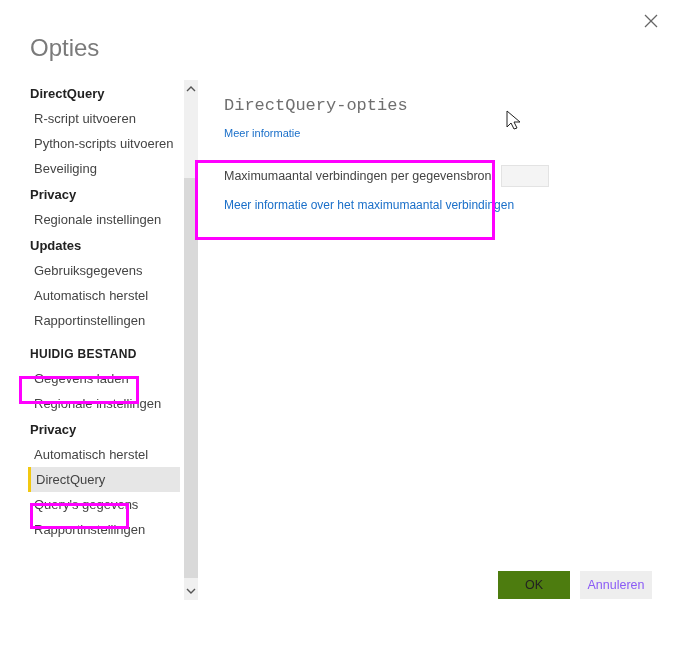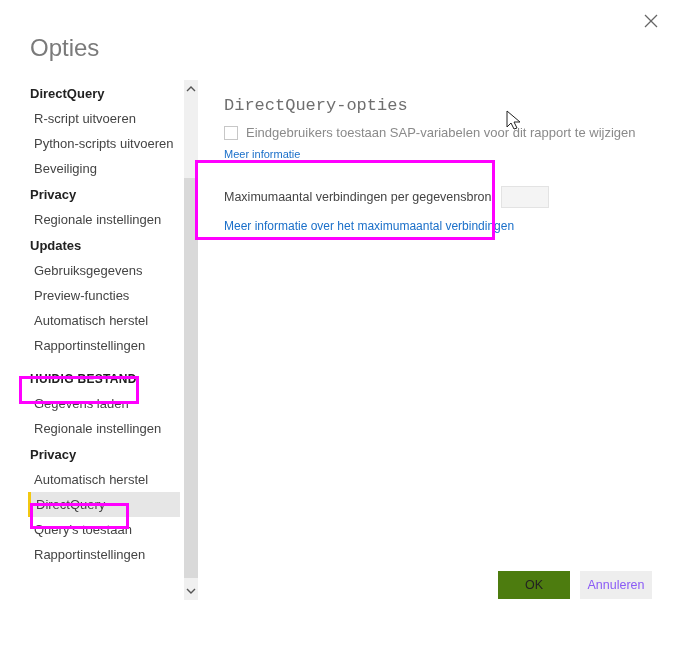--- a/index.html
+++ b/index.html
@@ -57,53 +57,48 @@
     <div class="sidebar-wrap">
       <div class="sidebar">
         <div class="sb-head">DirectQuery</div>
         <div class="sb-item">R-script uitvoeren</div>
         <div class="sb-item">Python-scripts uitvoeren</div>
         <div class="sb-item">Beveiliging</div>
         <div class="sb-head">Privacy</div>
         <div class="sb-item">Regionale instellingen</div>
         <div class="sb-head">Updates</div>
         <div class="sb-item">Gebruiksgegevens</div>
-        <div class="sb-item">Preview-functies</div>
         <div class="sb-item">Automatisch herstel</div>
         <div class="sb-item">Rapportinstellingen</div>
         <div class="sb-head" style="padding-top:14px;font-size:12px;letter-spacing:.3px;">HUIDIG BESTAND</div>
         <div class="sb-item">Gegevens laden</div>
         <div class="sb-item">Regionale instellingen</div>
         <div class="sb-head">Privacy</div>
         <div class="sb-item">Automatisch herstel</div>
         <div class="sb-item sb-selected">DirectQuery</div>
-        <div class="sb-item">Query's toestaan</div>
+        <div class="sb-item">Query's gegevens</div>
         <div class="sb-item">Rapportinstellingen</div>
       </div>
       <div class="scroll-track">
         <div class="arrow-btn arrow-up">
             <svg viewBox="0 0 10 10">
               <polyline points="1,7 5,3 9,7" fill="none" stroke="#555" stroke-width="1.4"></polyline>
             </svg>
           </div>
         <div class="scroll-thumb"></div>
         <div class="arrow-btn arrow-down">
             <svg viewBox="0 0 10 10">
               <polyline points="1,3 5,7 9,3" fill="none" stroke="#555" stroke-width="1.4"></polyline>
             </svg>
           </div>
       </div>
     </div>
 
     <div class="content">
       <div class="section-title">DirectQuery-opties</div>
-      <div class="chk-row">
-        <span class="fake-chk"></span>
-        <span>Eindgebruikers toestaan SAP-variabelen voor dit rapport te wijzigen</span>
-      </div>
       <a class="link sm">Meer informatie</a>
       <div class="field-row">
         <span>Maximumaantal verbindingen per gegevensbron:</span>
         <input class="num-input" value="" style="">
       </div>
       <a class="link">Meer informatie over het maximumaantal verbindingen</a>
     </div>
 
   </div>
 

